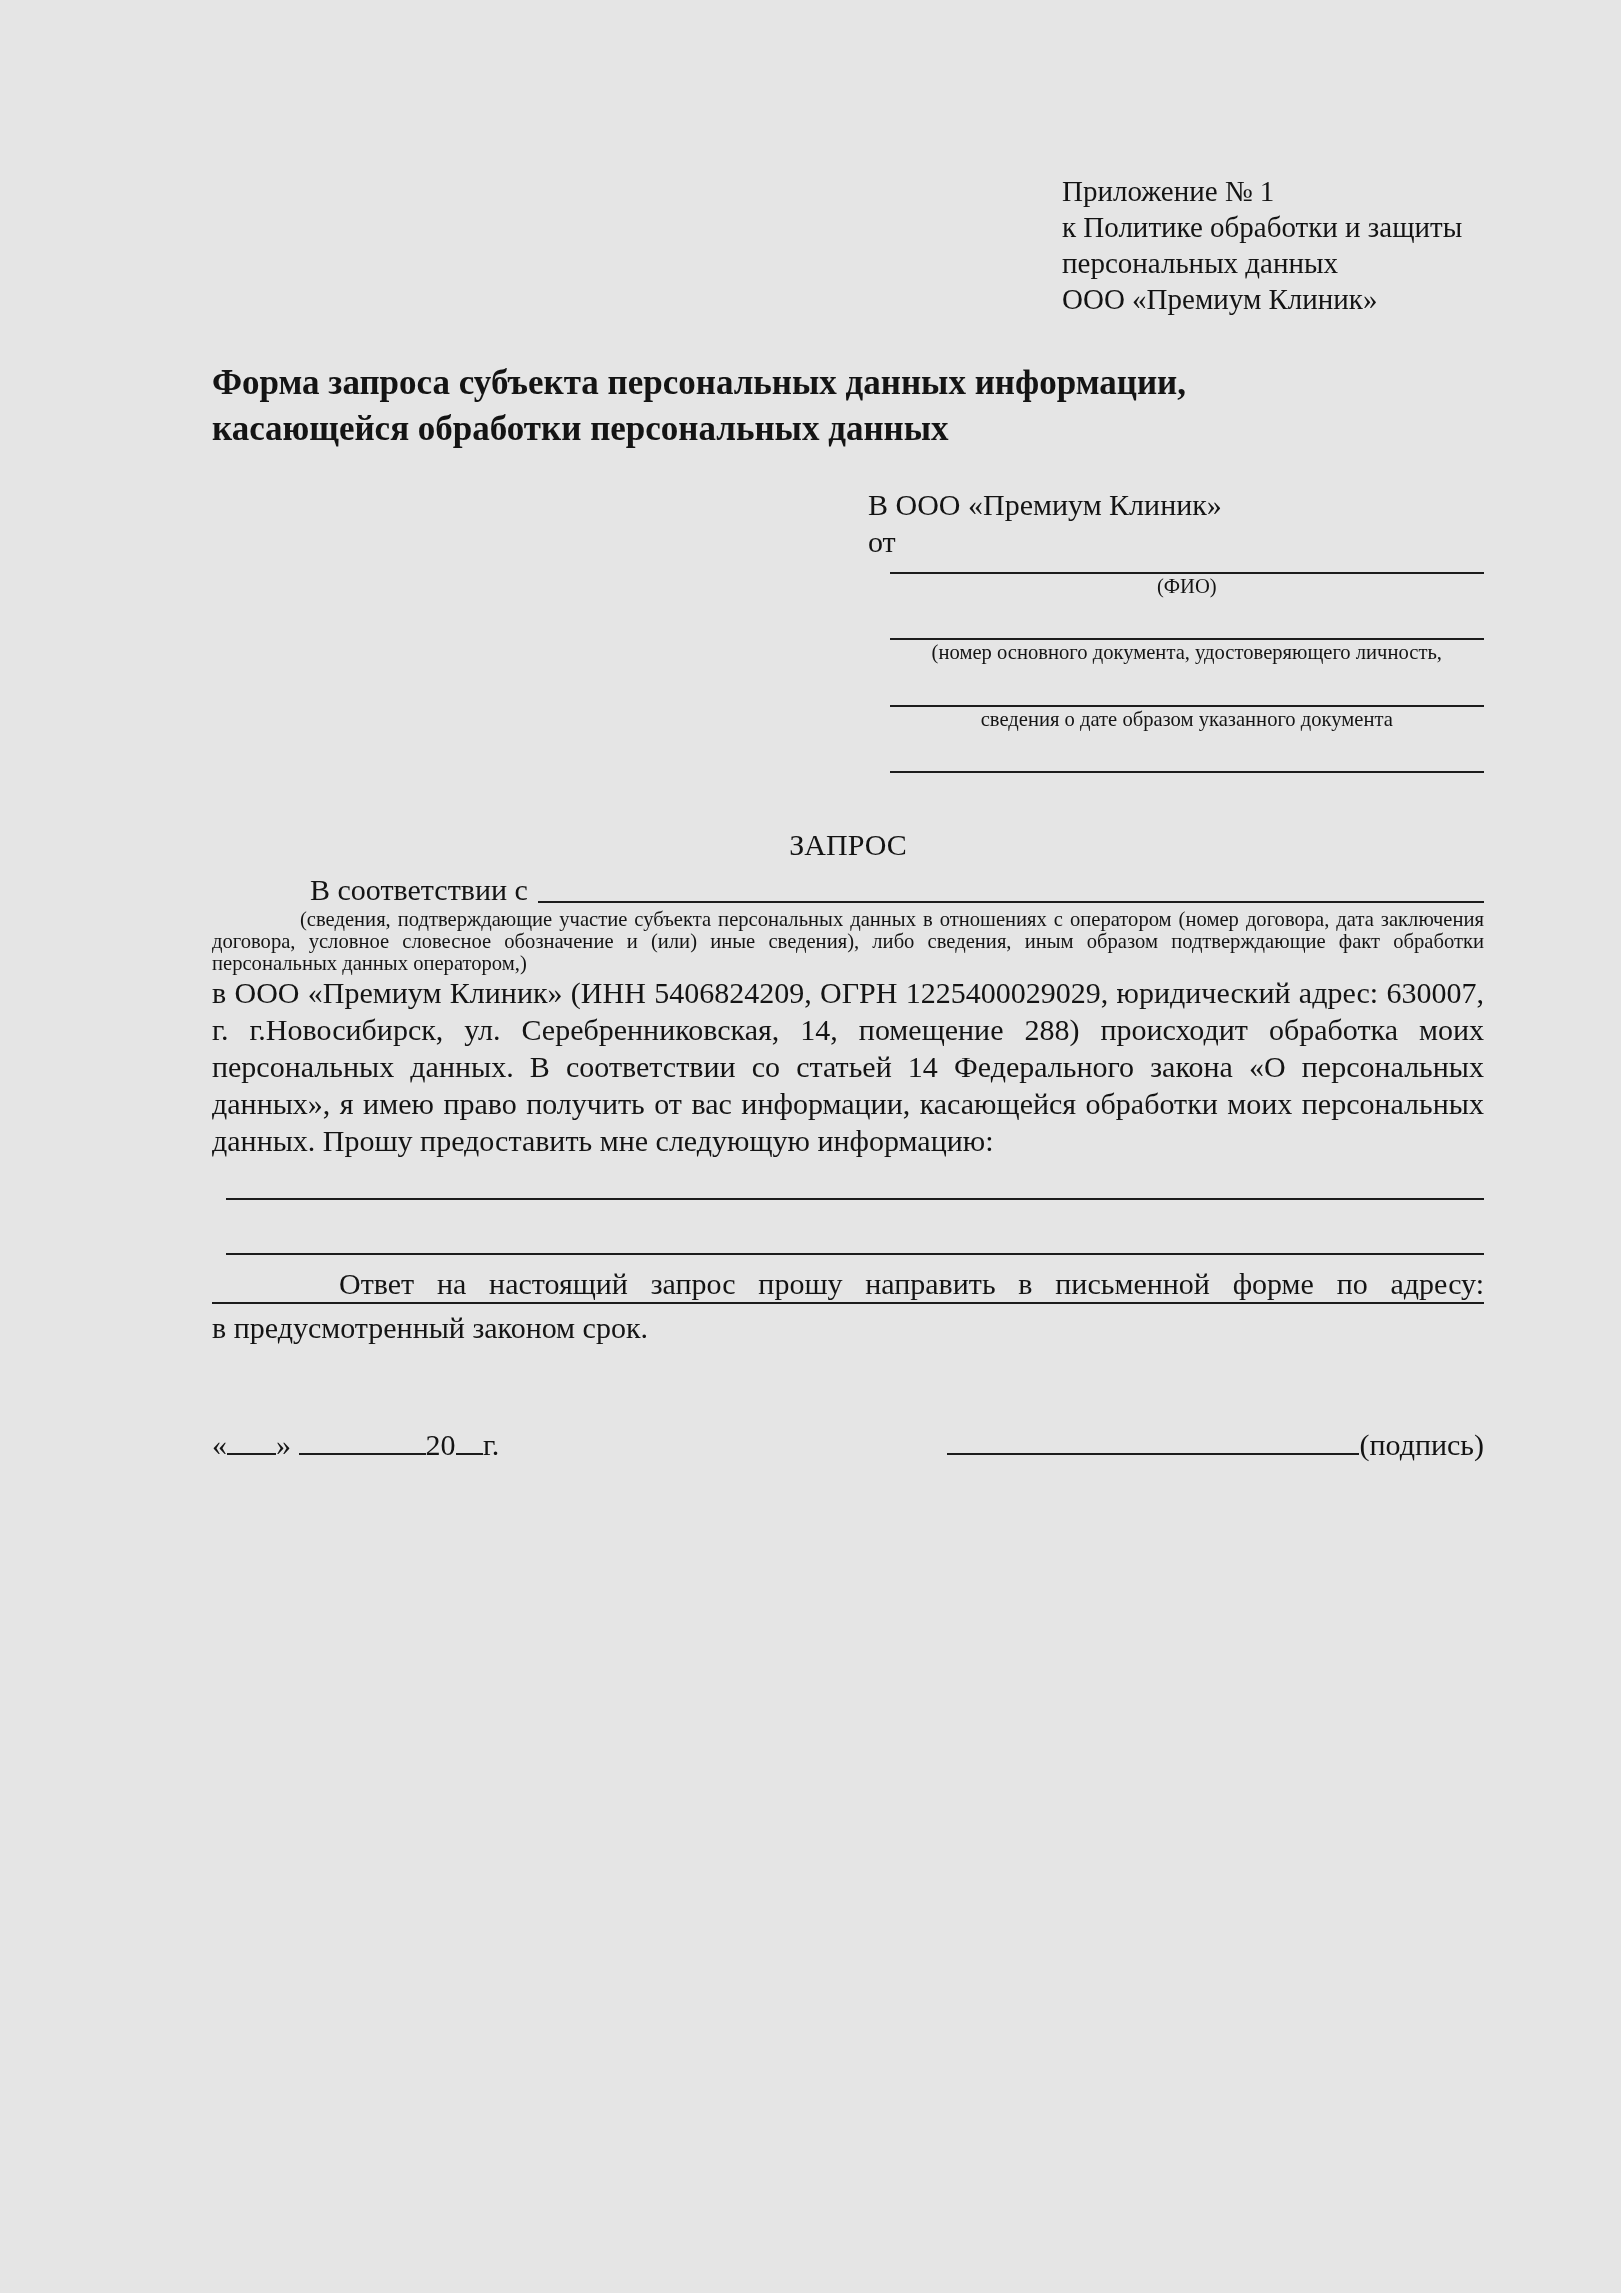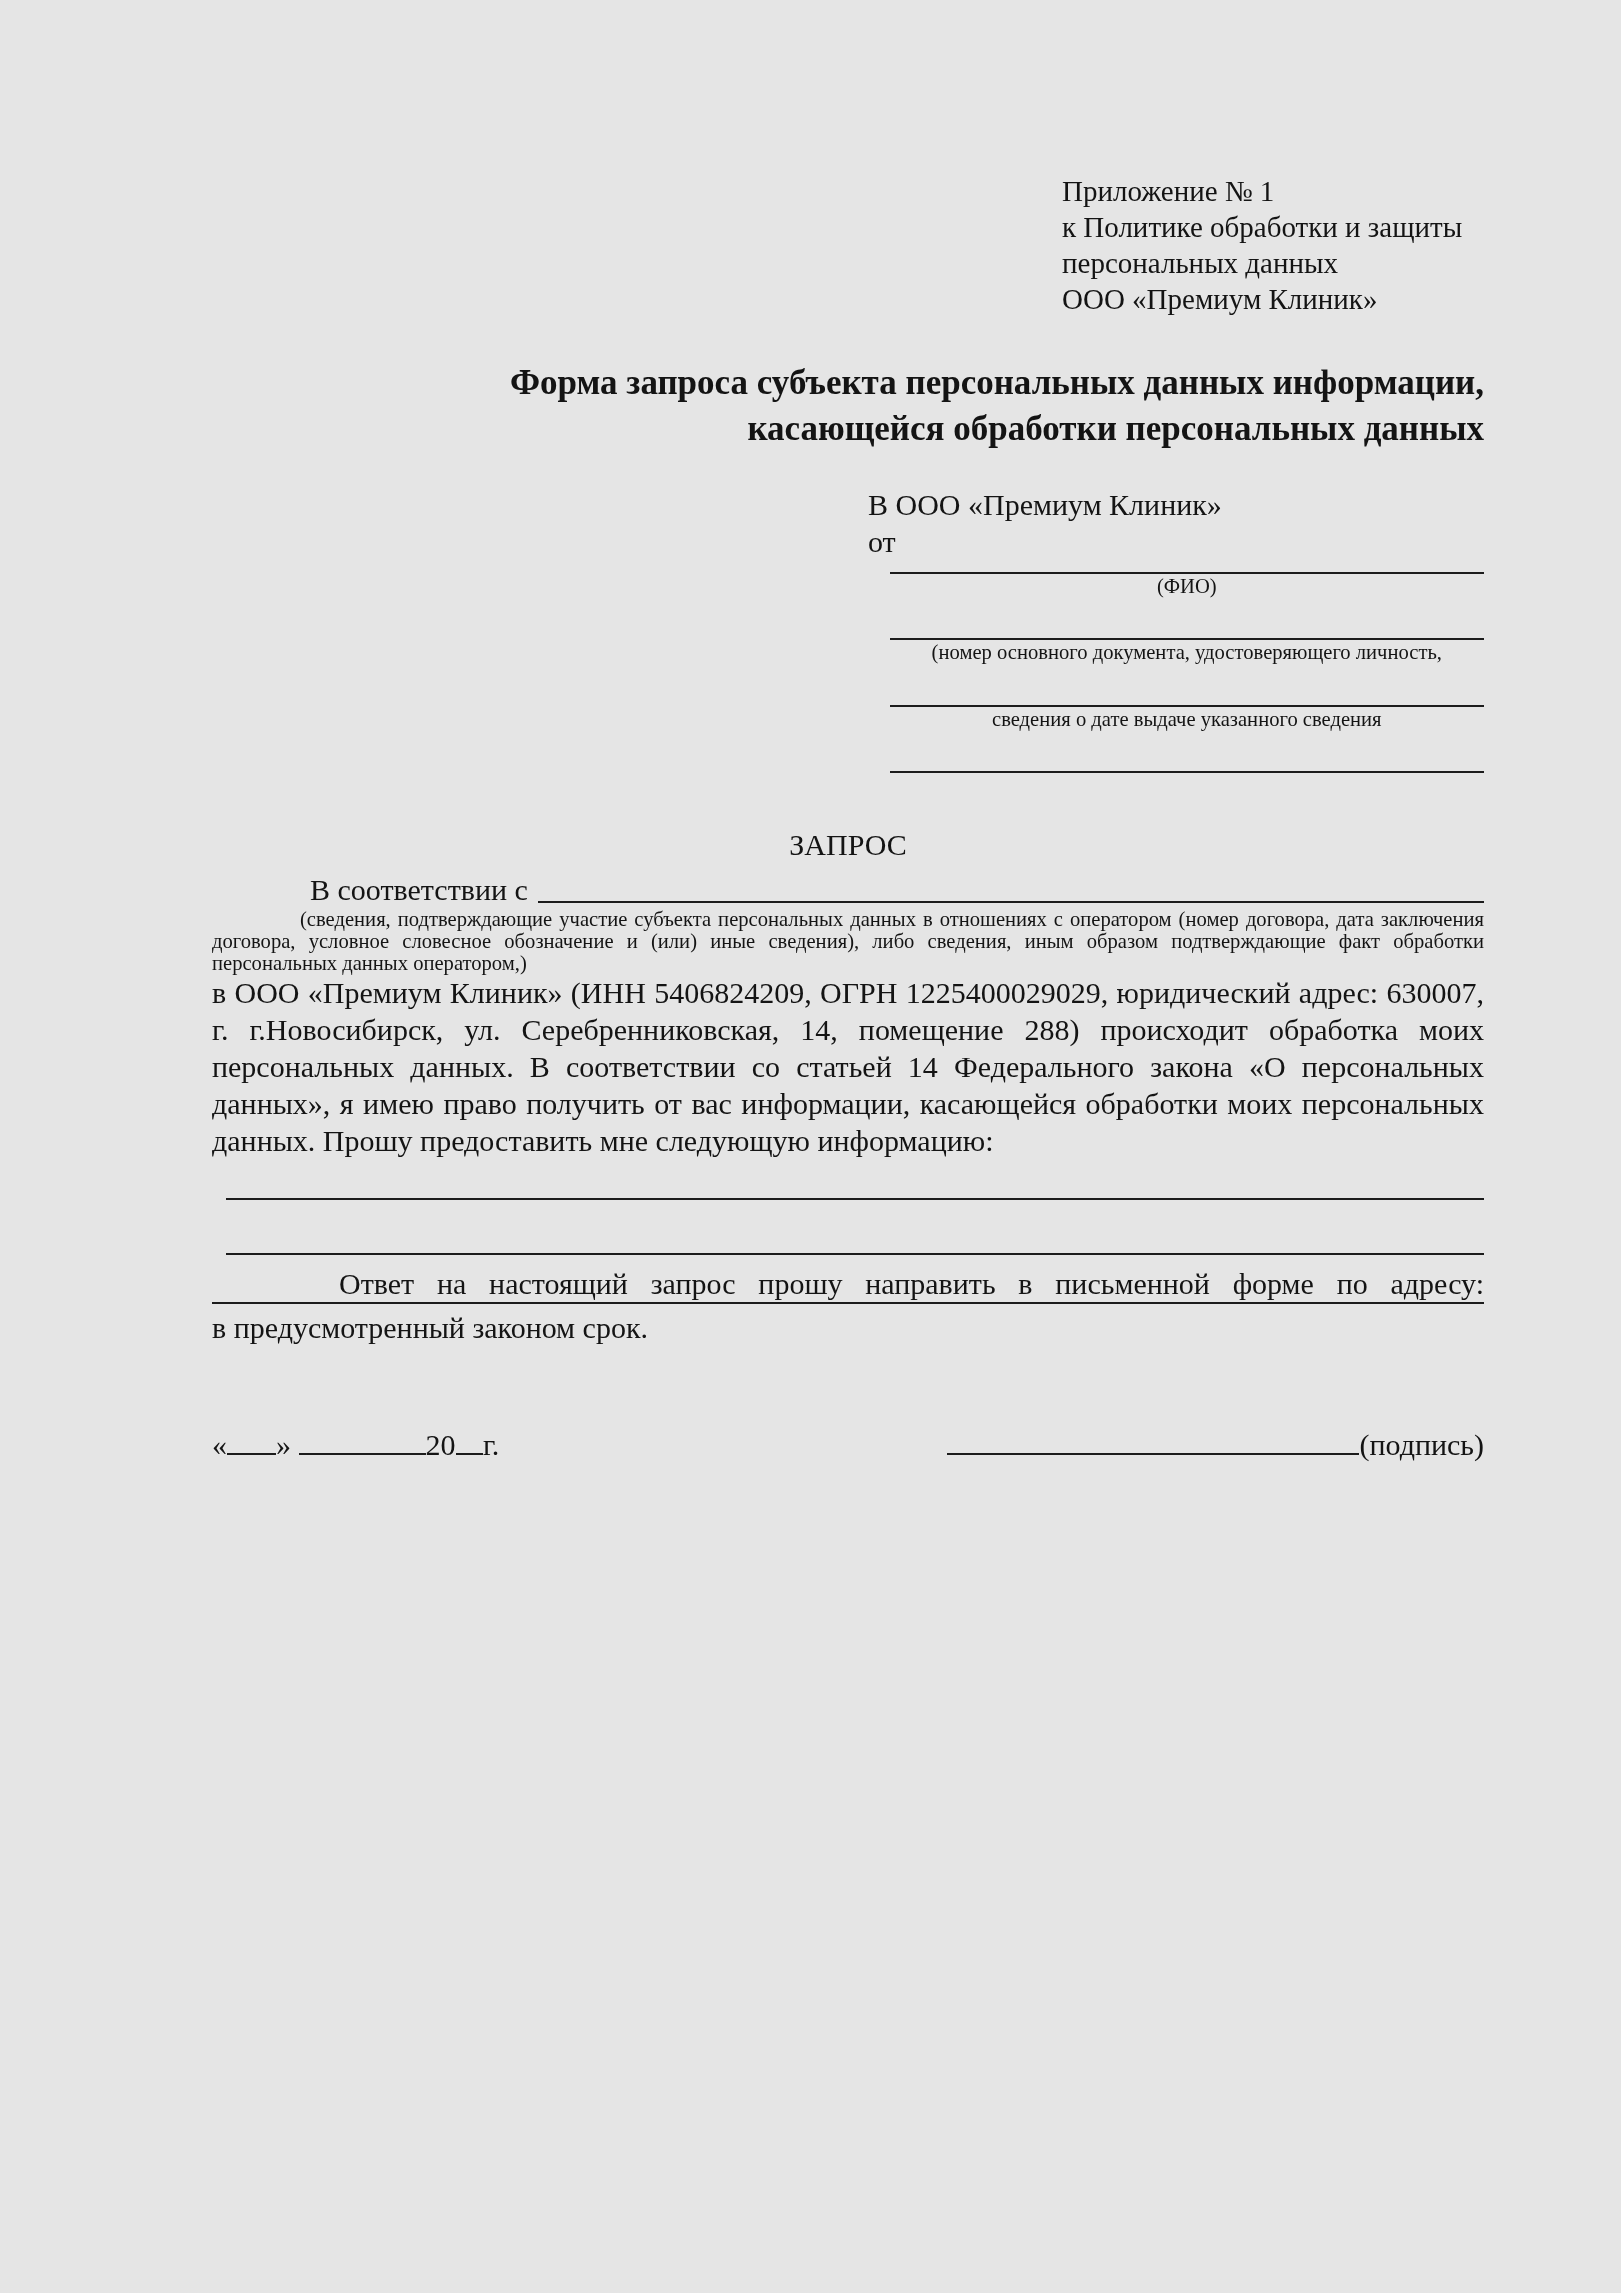--- a/index.html
+++ b/index.html
@@ -27,21 +27,21 @@
     line-height: 36px;
   }
   .appendix div { white-space: nowrap; }
 
   
   .doc-title {
     margin-top: 43px;
     font-size: 35px;
     line-height: 46px;
     font-weight: bold;
-    text-align: right;
+    text-align: left;
   }
 
   
   .addressee {
     margin-top: 34px;
     margin-left: 656px;
     font-size: 30px;
     line-height: 37px;
   }
   .addressee .addr-line { white-space: nowrap; }
@@ -153,21 +153,21 @@
 
     <div class="addressee">
       <div class="addr-line">В ООО «Премиум Клиник»</div>
       <div class="addr-line">от</div>
       <div class="addr-fields">
         <div class="field-line"></div>
         <div class="field-caption">(ФИО)</div>
         <div class="field-line tall"></div>
         <div class="field-caption">(номер основного документа, удостоверяющего личность,</div>
         <div class="field-line tall"></div>
-        <div class="field-caption">сведения о дате выдаче указанного сведения</div>
+        <div class="field-caption">сведения о дате образом указанного документа</div>
         <div class="field-line tall"></div>
       </div>
     </div>
 
     <div class="request-heading">ЗАПРОС</div>
 
     <div class="accordance">
       <span class="label">В соответствии с</span>
       <span class="fill-line"></span>
     </div>

